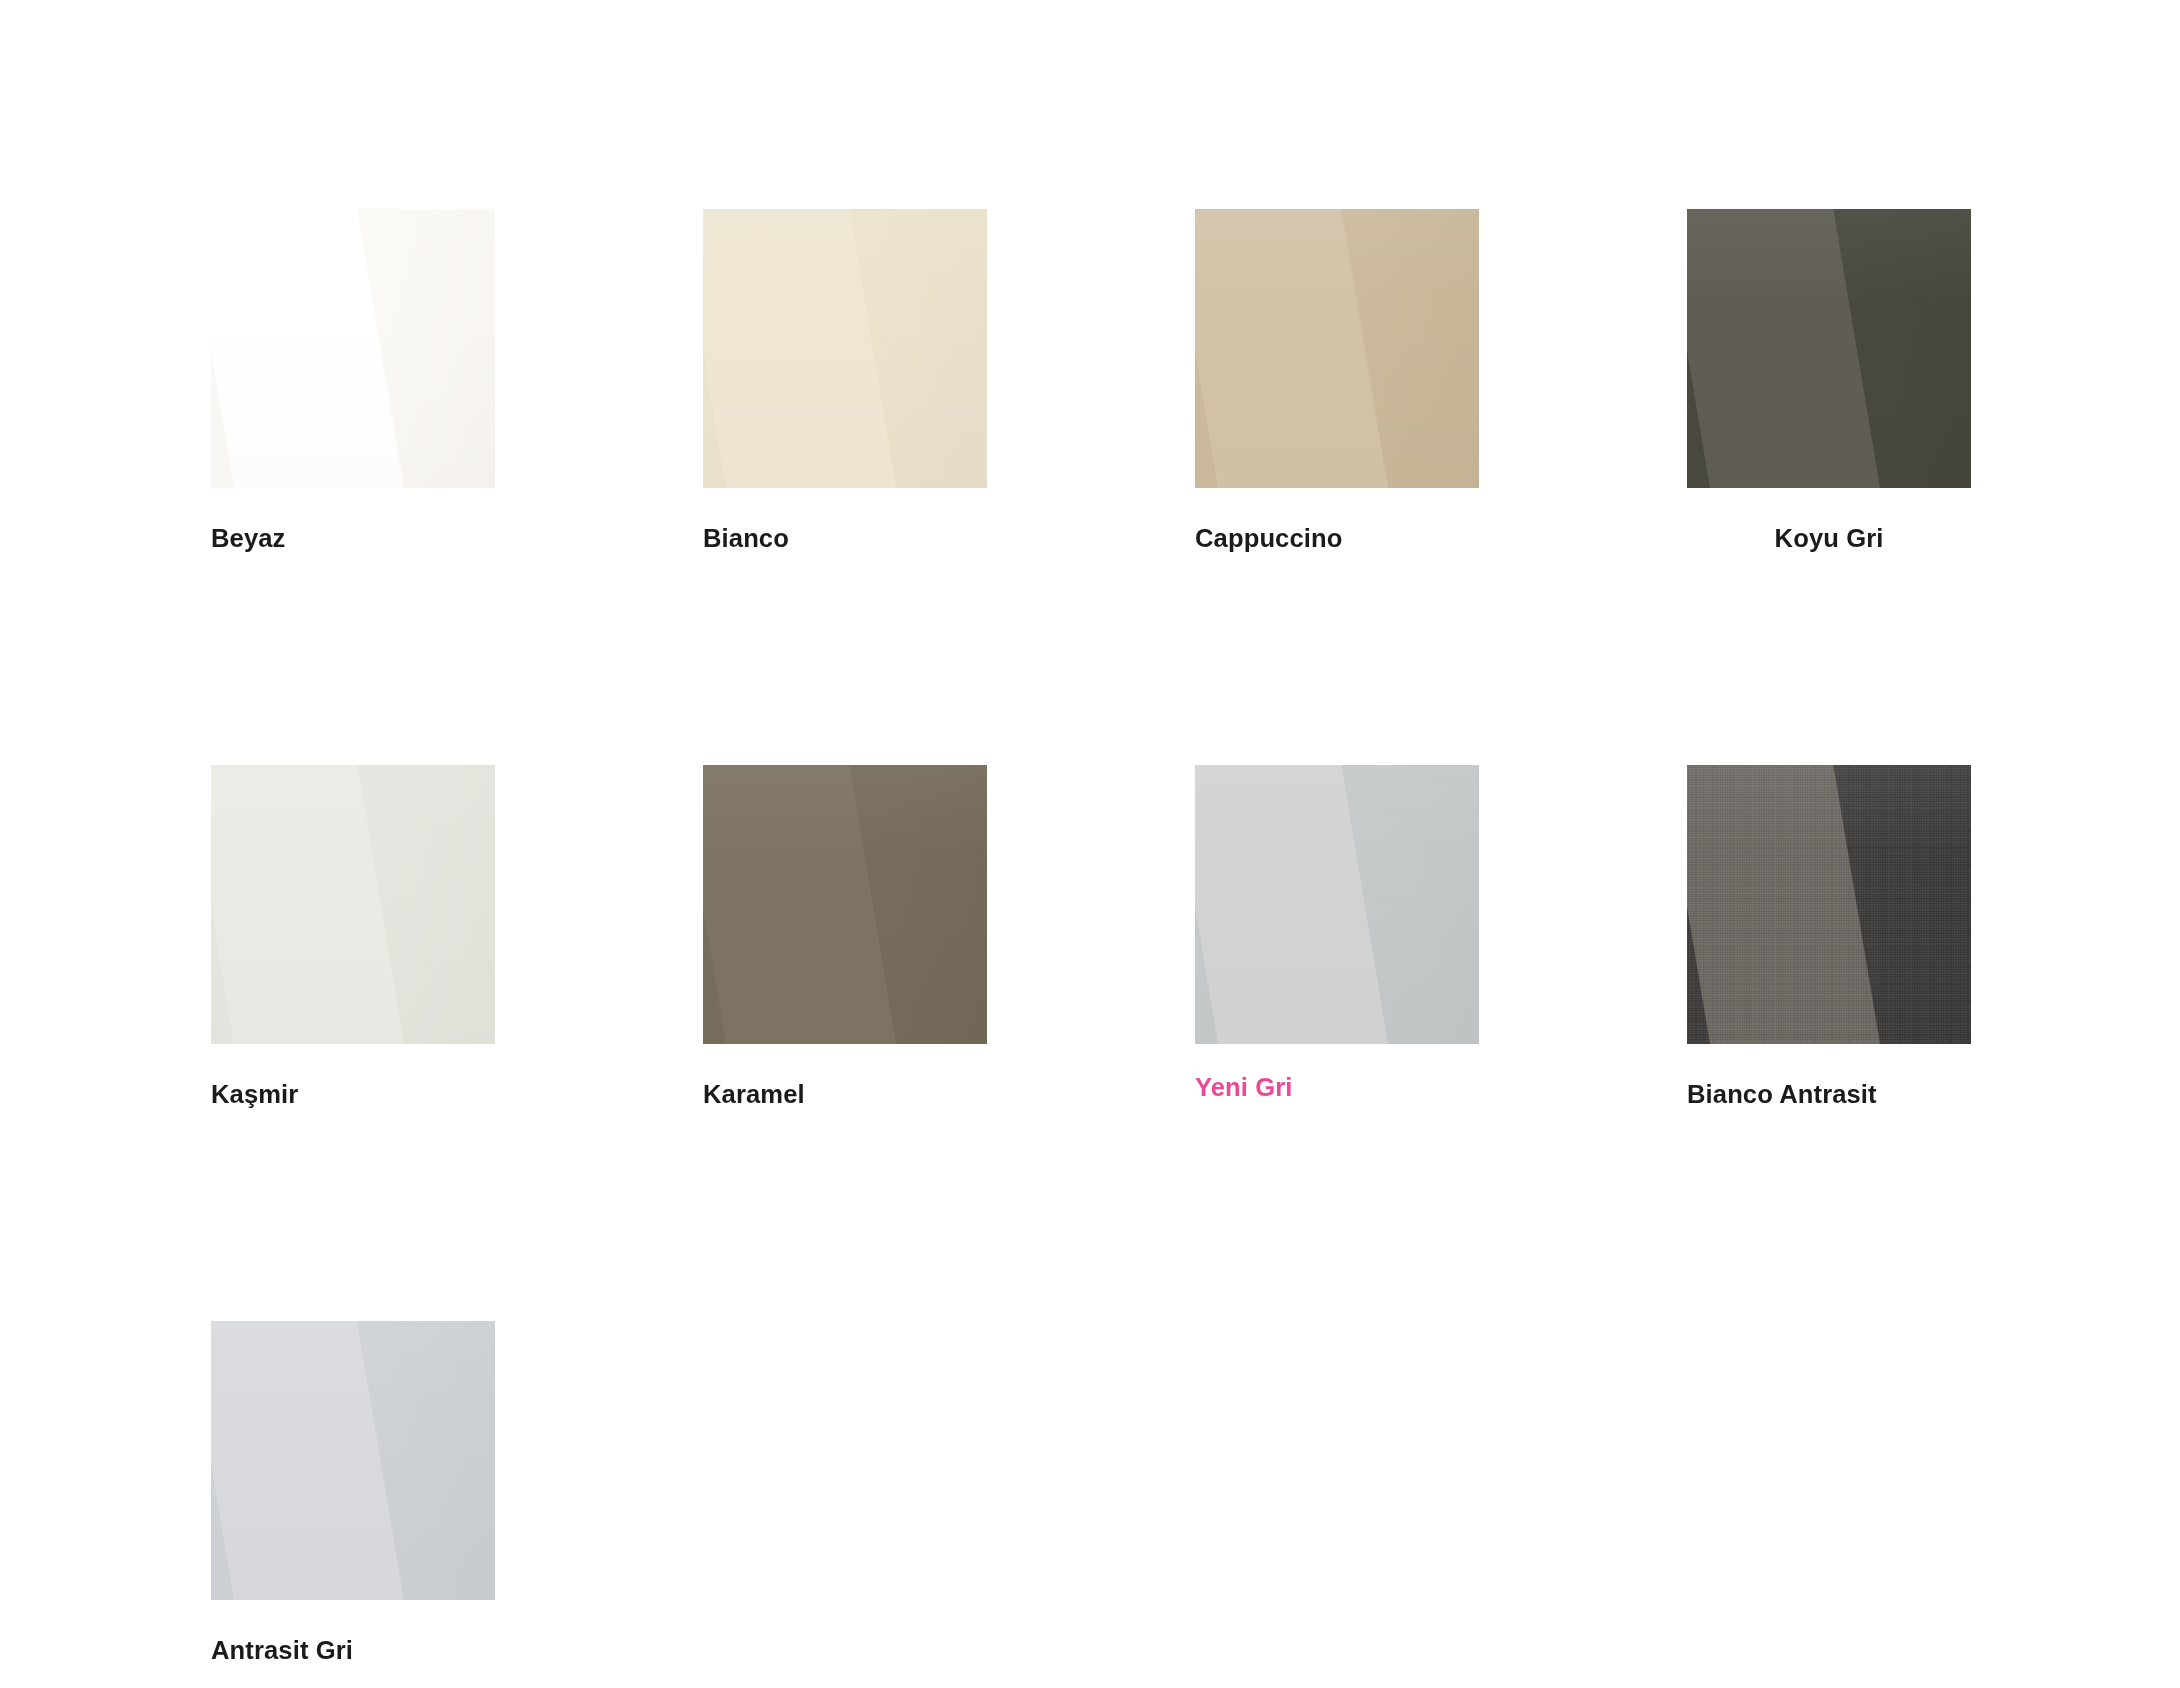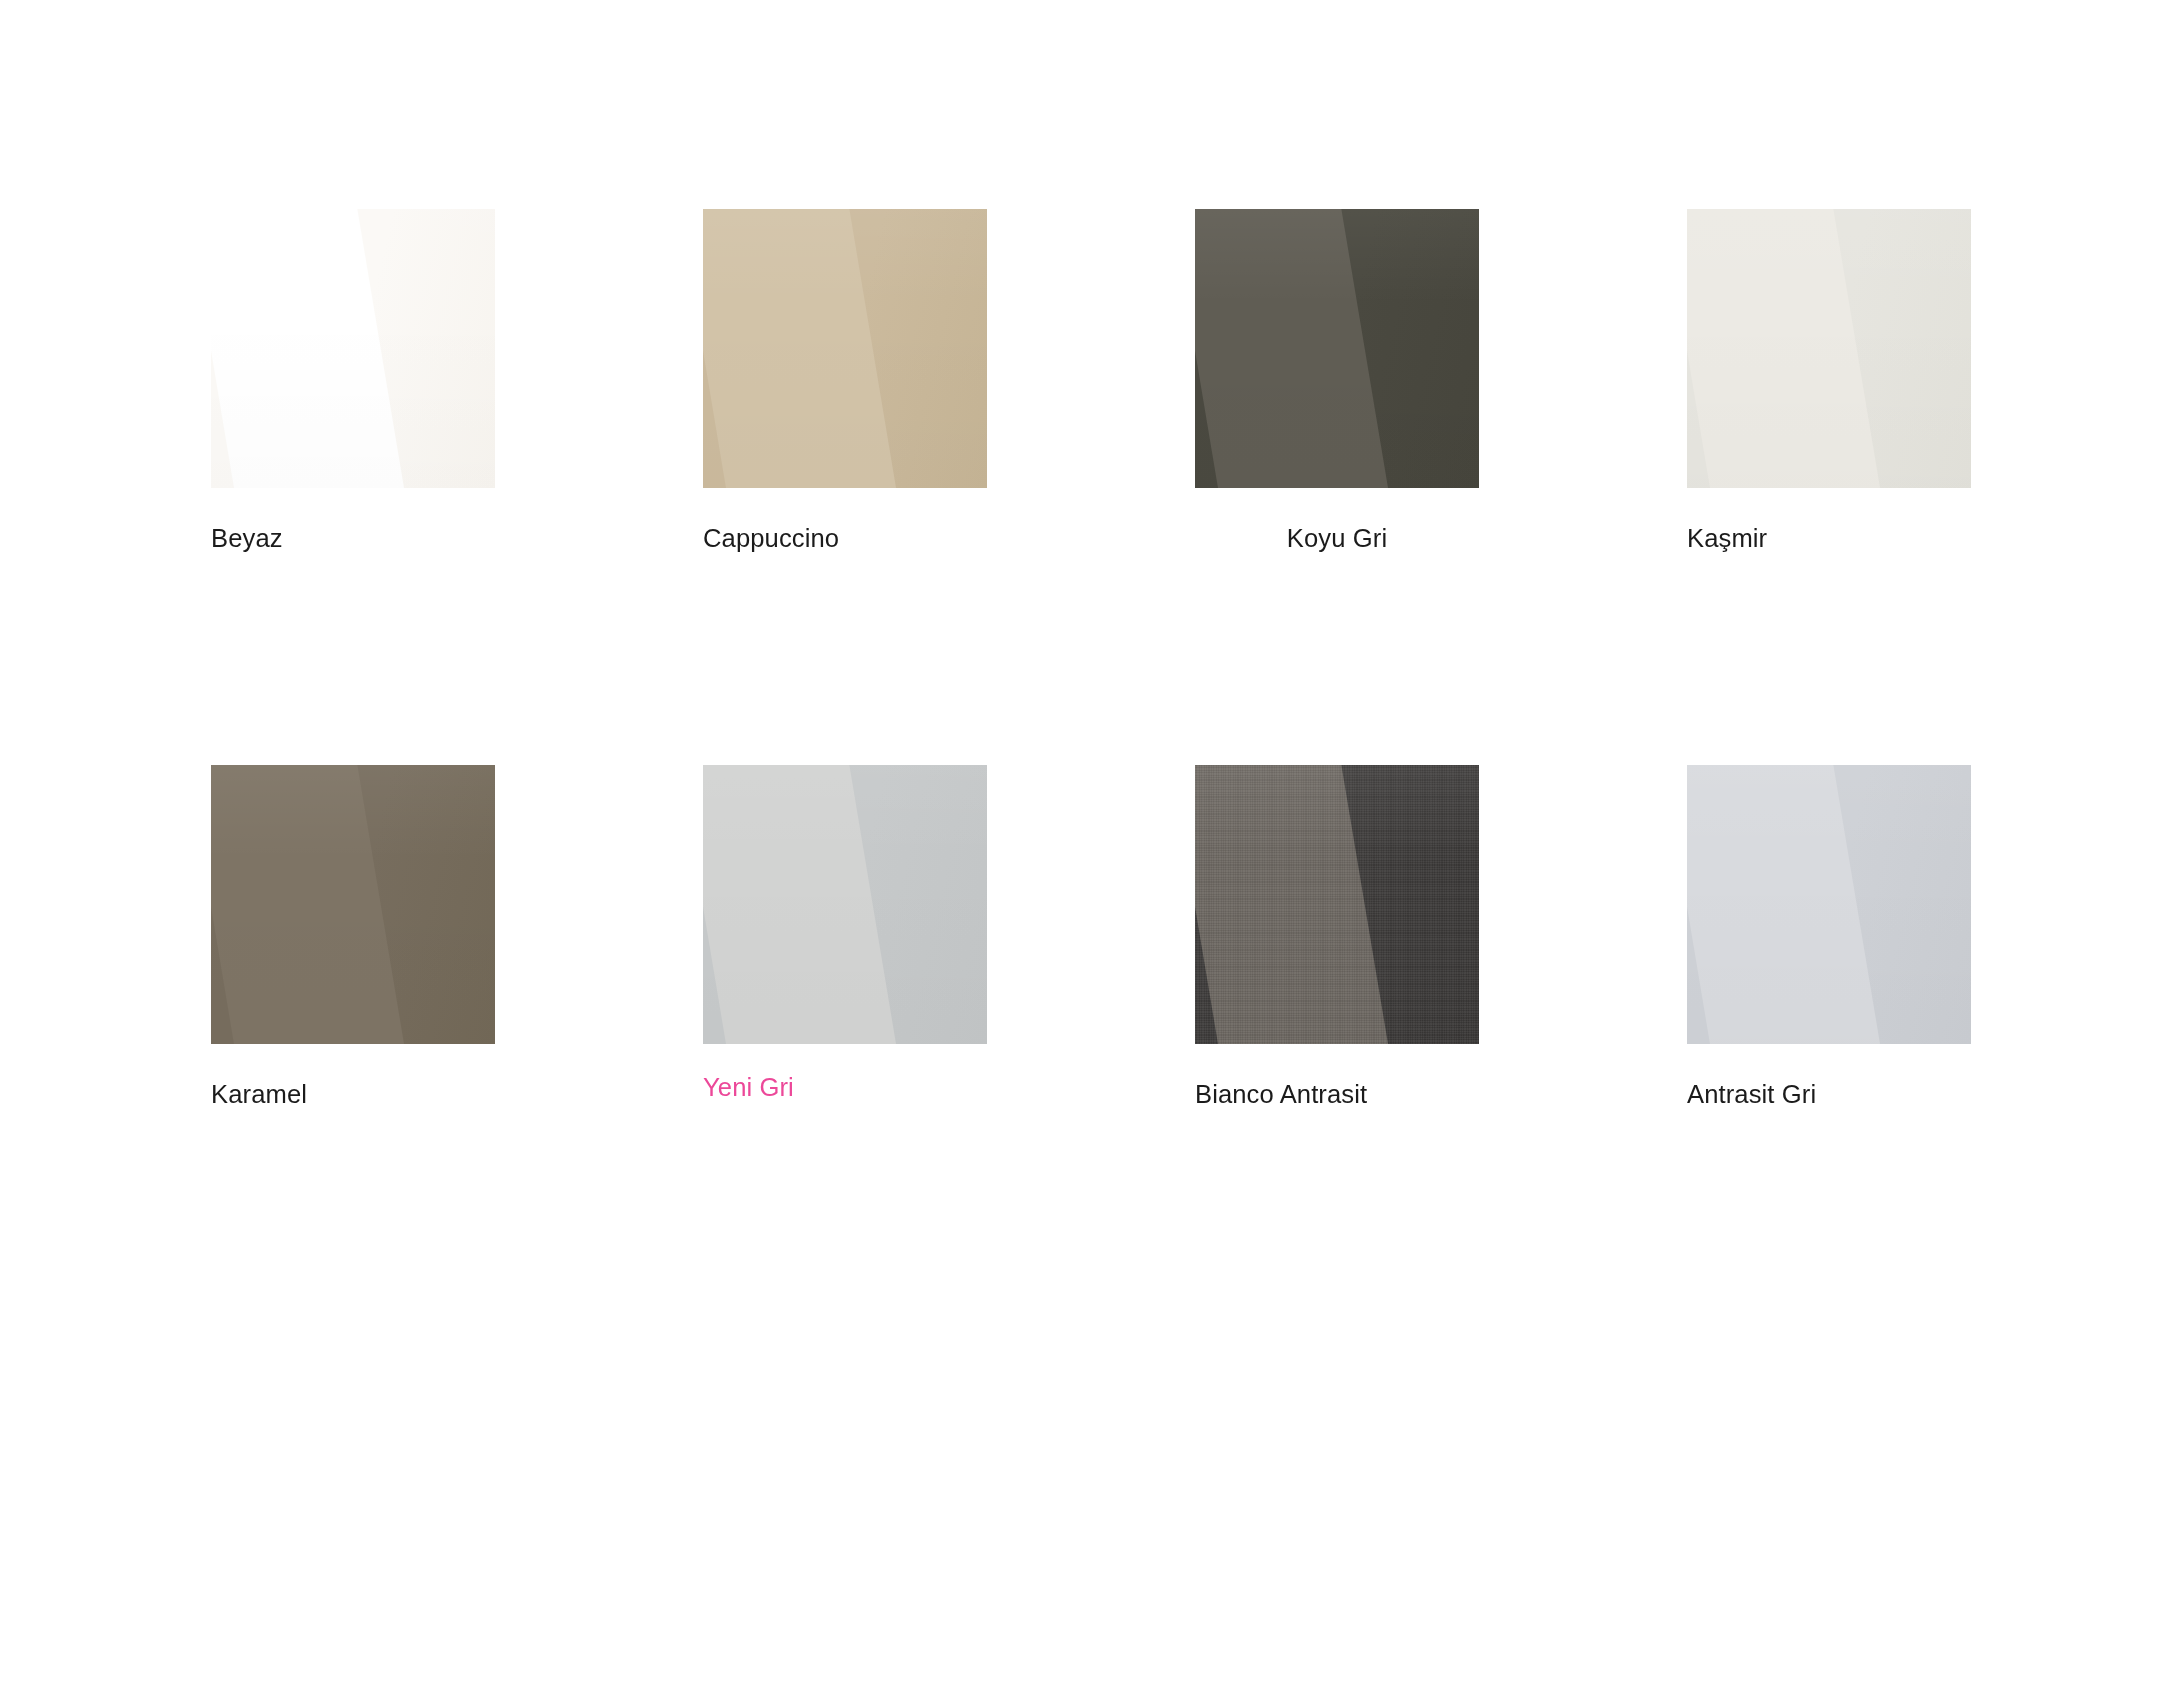--- a/index.html
+++ b/index.html
@@ -92,41 +92,51 @@
     background: linear-gradient(180deg, rgba(255,255,255,0.05) 0%, rgba(255,255,255,0.0) 34%, rgba(0,0,0,0.012) 100%);
     pointer-events: none;
   }
 
   .swatch-label {
     margin-top: 36px;
     font-size: 25.6px;
     line-height: 1.1;
     letter-spacing: 0.1px;
     color: #1b1b1b;
-    font-weight: 400;
+    font-weight: 700;
     white-space: nowrap;
   }
 </style>
 </head>
 <body>
 
 <div class="palette-page">
   <div class="swatch-grid" id="swatch-grid">
       <div class="swatch-cell">
         <div class="swatch-chip">
           <div class="chip-base" style="background: linear-gradient(103deg, rgb(251, 249, 246) 0%, rgb(251, 249, 246) 52%, rgb(247, 244, 239) 100%);"></div>
           <div class="chip-arc"></div>
           <div class="chip-gloss" style="background: linear-gradient(97deg, rgb(255, 255, 255) 0%, rgb(255, 255, 255) 78%, rgb(255, 255, 255) 100%);"></div>
           <div class="chip-grain"></div>
           <div class="chip-sheen"></div>
         </div>
         <div class="swatch-label" style="color: rgb(27, 27, 27);">Beyaz</div>
       </div>
       <div class="swatch-cell">
         <div class="swatch-chip">
+          <div class="chip-base" style="background: linear-gradient(103deg, rgb(236, 227, 204) 0%, rgb(236, 227, 204) 52%, rgb(231, 222, 203) 100%);"></div>
+          <div class="chip-arc"></div>
+          <div class="chip-gloss" style="background: linear-gradient(97deg, rgb(239, 231, 210) 0%, rgb(239, 231, 210) 78%, rgb(239, 231, 210) 100%);"></div>
+          <div class="chip-grain"></div>
+          <div class="chip-sheen"></div>
+        </div>
+        <div class="swatch-label" style="color: rgb(27, 27, 27);">Bianco</div>
+      </div>
+      <div class="swatch-cell">
+        <div class="swatch-chip">
           <div class="chip-base" style="background: linear-gradient(103deg, rgb(203, 186, 157) 0%, rgb(203, 186, 157) 52%, rgb(197, 180, 149) 100%);"></div>
           <div class="chip-arc"></div>
           <div class="chip-gloss" style="background: linear-gradient(97deg, rgb(210, 195, 168) 0%, rgb(210, 195, 168) 78%, rgb(210, 195, 168) 100%);"></div>
           <div class="chip-grain"></div>
           <div class="chip-sheen"></div>
         </div>
         <div class="swatch-label" style="color: rgb(27, 27, 27);">Cappuccino</div>
       </div>
       <div class="swatch-cell">
         <div class="swatch-chip">

